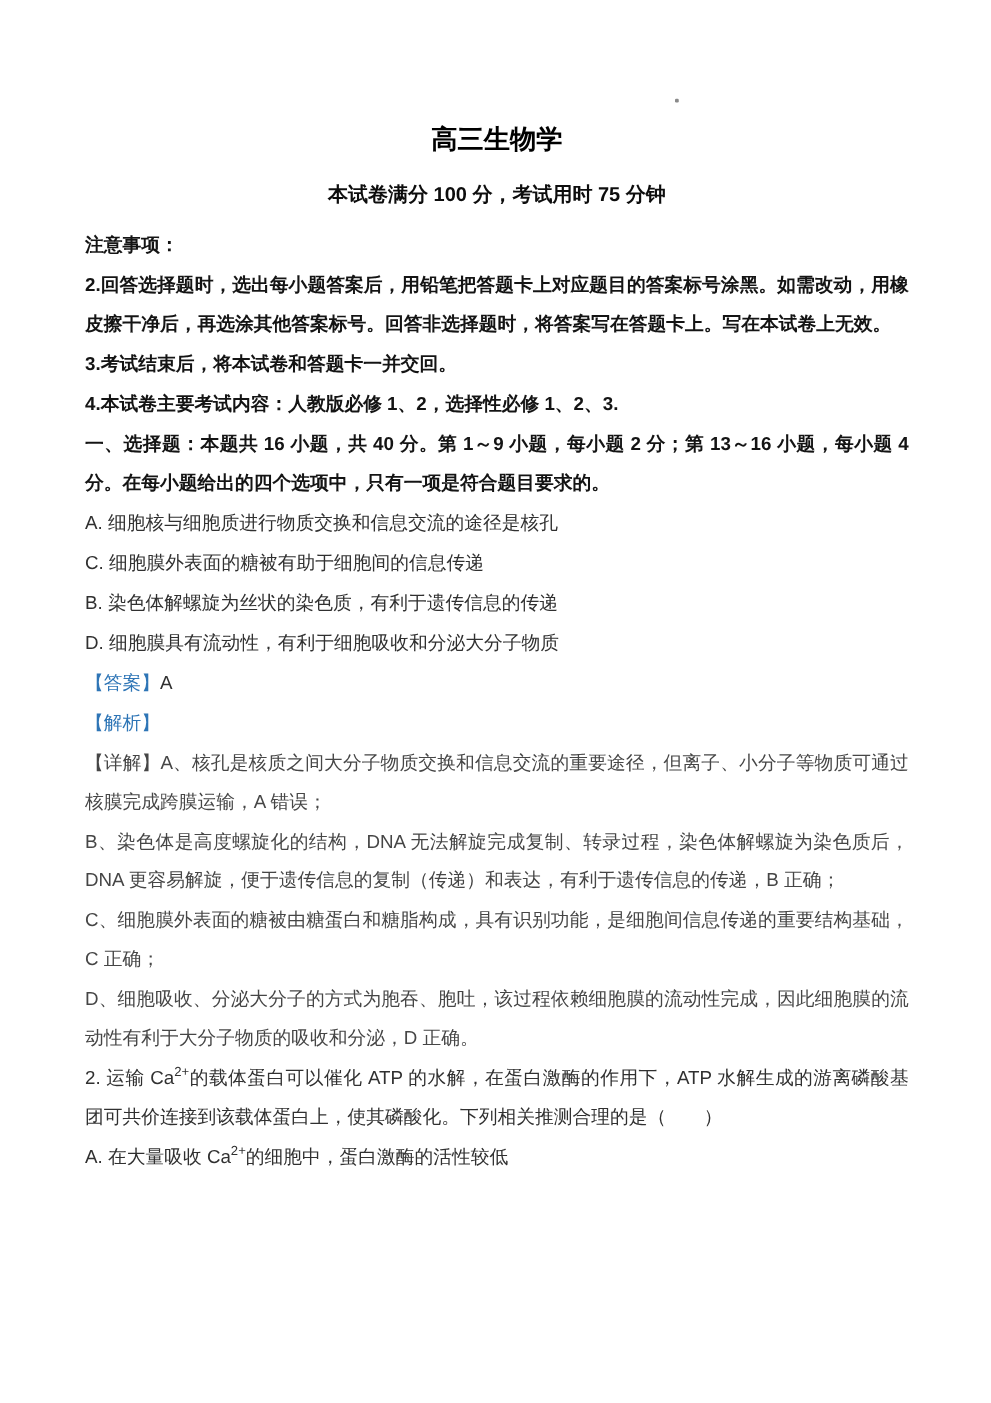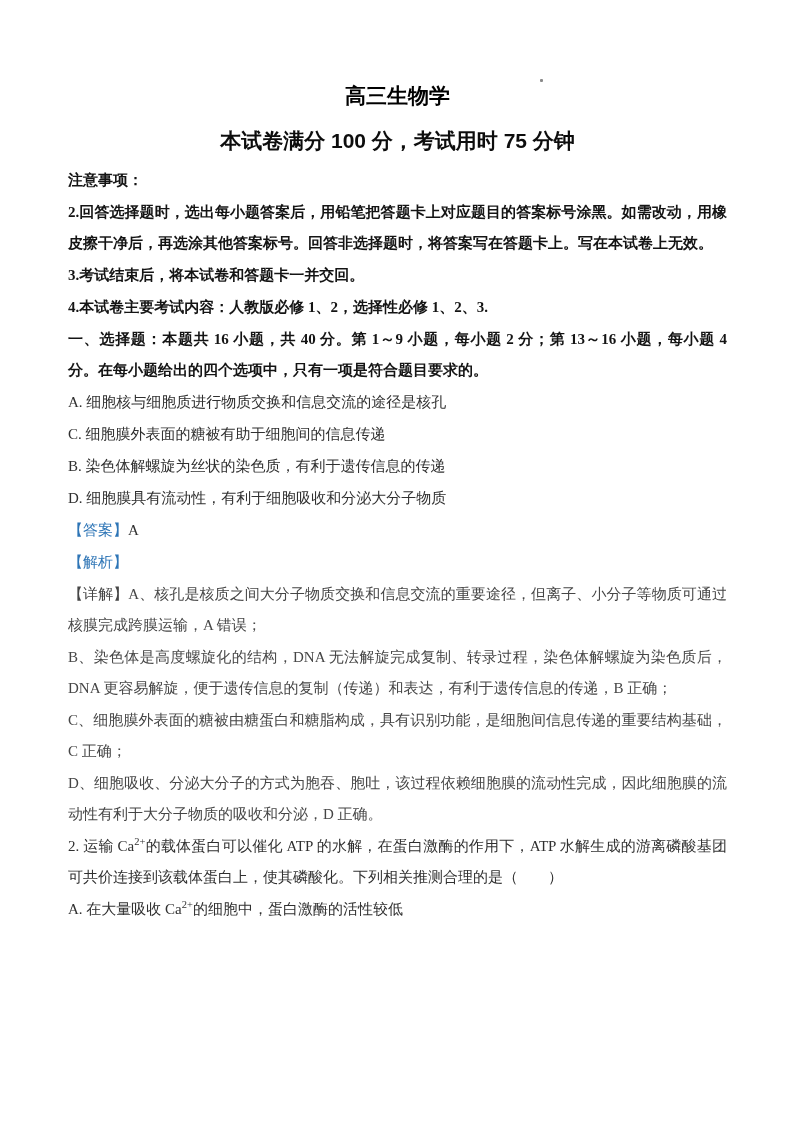--- a/index.html
+++ b/index.html
@@ -5,29 +5,29 @@
   * { box-sizing: border-box; }
   html, body { margin: 0; padding: 0; background: #ffffff; }
   .page {
     width: 793px; height: 1122px; position: relative; background: #ffffff;
     padding: 82px 66px 0 68px; overflow: hidden;
     font-family: "Liberation Sans", "DejaVu Sans", sans-serif;
     color: #303030;
   }
   .title {
     text-align: center; font-weight: bold; color: #000000;
-    font-size: 21px; line-height: 28px; margin: 0 0 17px;
+    font-size: 21px; line-height: 28px; margin: 16px 0 17px;
   }
   .subtitle {
     text-align: center; font-weight: bold; color: #0d0d0d;
-    font-size: 21px; line-height: 28px; margin: 0 0 10px;
+    font-size: 16px; line-height: 28px; margin: 0 0 10px;
   }
   p.line {
     font-size: 15px; line-height: 31px; margin: 0 0 1px;
-    text-align: justify; text-justify: inter-ideograph; font-family: Liberation Serif, serif;
+    text-align: justify; text-justify: inter-ideograph;
   }
   .bold { font-weight: bold; color: #141414; }
   .detail { color: #464646; }
   .blue { color: #2e75b6; }
   sup { font-size: 10.5px; line-height: 0; }
   .opt-gap { margin-top: 4px; }
   .answer-gap { margin-top: 3px; }
   .footer {
     position: absolute; bottom: 70px; left: 0; width: 100%;
     text-align: center; font-size: 14px; color: #2e2e2e;

